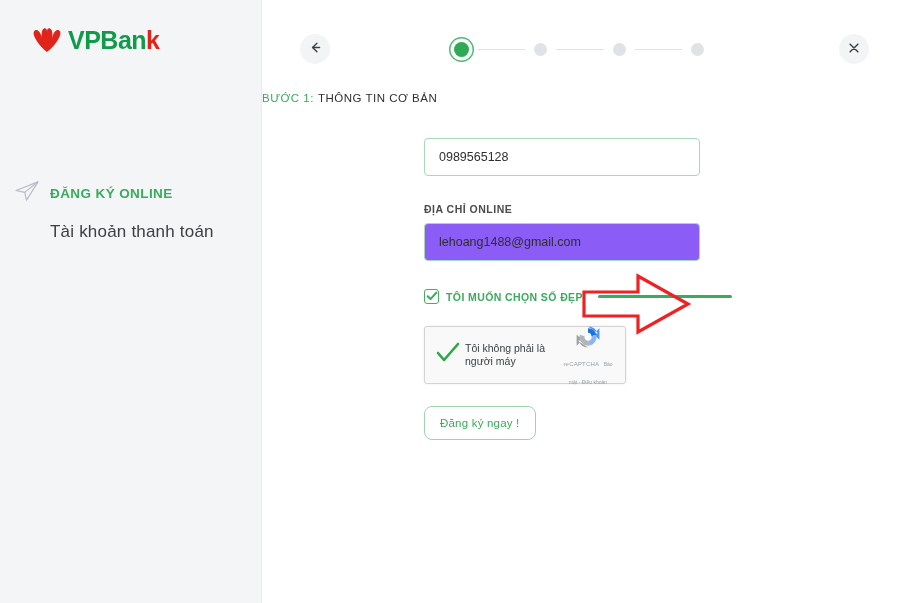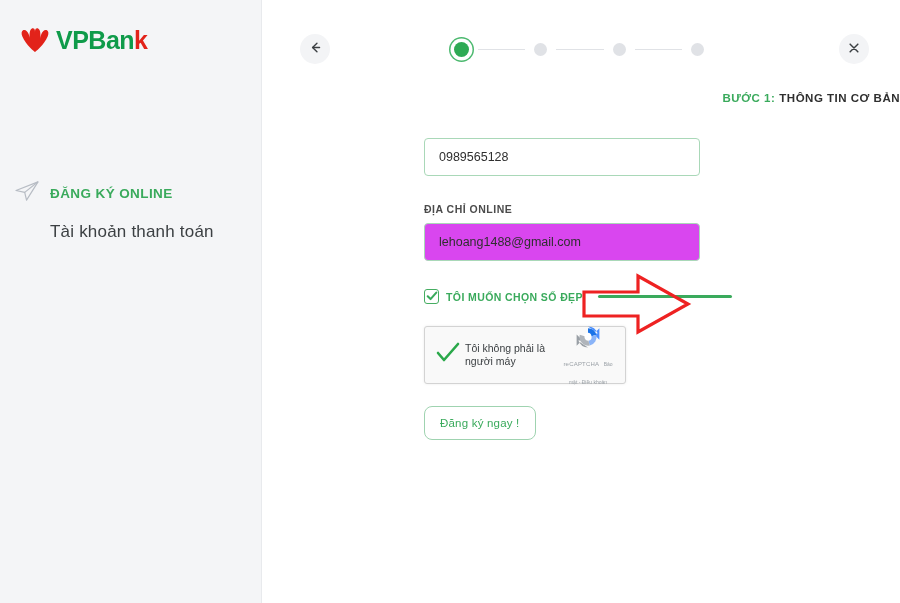--- a/index.html
+++ b/index.html
@@ -18,21 +18,21 @@
   
   .sidebar {
     width: 262px; height: 603px;
     background: #f4f5f7;
     border-right: 1px solid #e8eaed;
     position: relative;
     flex: 0 0 262px;
   }
   .logo-wrap {
     position: absolute;
-    left: 20px; top: 25px;
+    left: 32px; top: 25px;
     display: flex; align-items: center; gap: 6px;
   }
   .logo-mark { width: 30px; height: 30px; display: block; }
   .logo-text {
     font-size: 25px; font-weight: bold;
     letter-spacing: -0.5px;
     color: #0f9b4a;
     line-height: 1;
   }
   .logo-text .k { color: #e2231a; }
@@ -102,23 +102,23 @@
   .seg {
     flex: 1 1 auto;
     height: 1px;
     background: #e0e2e6;
     margin: 0 9px;
   }
 
   .step-title {
     position: absolute;
     left: 0; right: 0; top: 92px;
-    text-align: right;
+    text-align: left;
     font-size: 11.5px;
-    font-weight: bold;
+    font-weight: normal;
     letter-spacing: 0.5px;
     color: #2f2f2f;
   }
   .step-title .num { color: #3aaa5c; margin-right: 4px; }
 
   
   .form {
     position: absolute;
     left: 162px; top: 138px;
     width: 308px;
@@ -137,21 +137,21 @@
     border-radius: 4px;
     background: #ffffff;
     padding: 0 14px;
     font-size: 12.5px;
     color: #2f2f2f;
     font-family: "Liberation Sans", sans-serif;
     outline: none;
     display: flex; align-items: center;
   }
   .text-input.filled {
-    background: #d946ef;
+    background: #8b5cf6;
     border-color: #a9d8b8;
   }
   .gap-lg { height: 27px; }
 
   
   .check-row {
     display: flex; align-items: center;
     margin-top: 28px;
     gap: 7px;
   }

